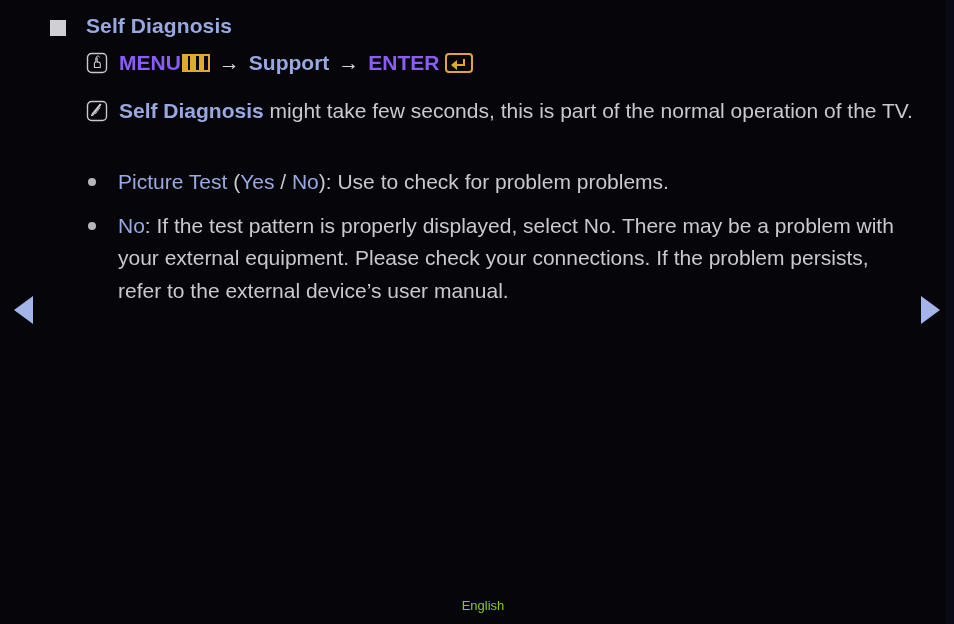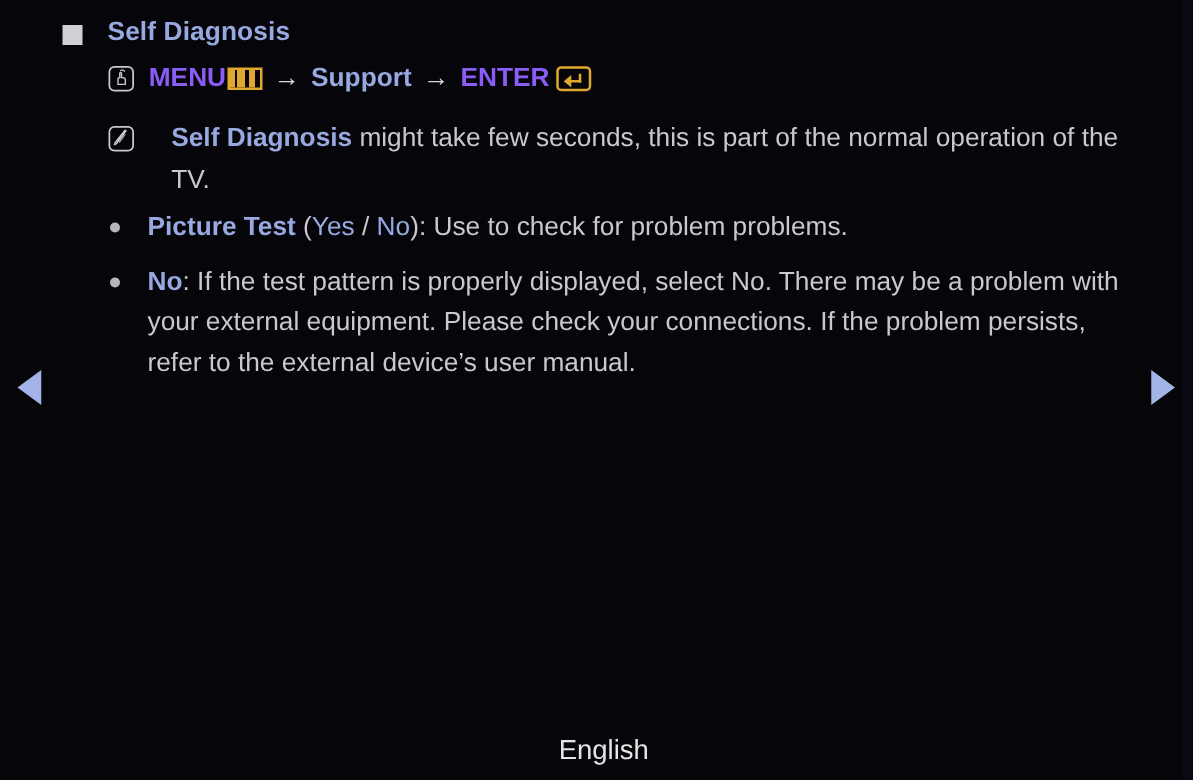--- a/index.html
+++ b/index.html
@@ -96,21 +96,21 @@
     position:absolute; left:4px; top:5px;
     width:0; height:0;
     border-top:5px solid transparent;
     border-bottom:5px solid transparent;
     border-right:6px solid #e0a82e;
   }
 
   
   .note-row{
     position:absolute; left:86px; top:94px; width:830px;
-    display:flex; align-items:flex-start; gap:29px;
+    display:flex; align-items:flex-start; gap:11px;
   }
   .note-body{
     font-size:21px; line-height:33px; color:#c9c9cd;
     width:808px;
   }
   .note-body .b-strong{ color:#97a9e0; font-weight:700; }
 
   
   .list{
     position:absolute; left:86px; top:166px; width:830px;
@@ -121,21 +121,21 @@
   }
   .dot{
     width:8px; height:8px; border-radius:50%;
     background:#b6b6ba; flex:0 0 auto;
     margin:12px 22px 0 2px;
   }
   .li-text{
     font-size:21px; line-height:32.5px; color:#c9c9cd;
     flex:1 1 auto;
   }
-  .li-text .b-strong{ color:#97a9e0; font-weight:700; }
+  .li-text .b-strong{ color:#97a9e0; font-weight:400; }
   .li-text .b-plain{ color:#97a9e0; font-weight:400; }
 
   
   .nav{
     position:absolute; top:296px;
     width:0; height:0; cursor:pointer;
   }
   .nav-left{
     left:14px;
     border-top:14px solid transparent;
@@ -145,21 +145,21 @@
   .nav-right{
     right:14px;
     border-top:14px solid transparent;
     border-bottom:14px solid transparent;
     border-left:19px solid #a2b4e8;
   }
 
   
   .footer{
     position:absolute; left:0; right:0; bottom:11px;
-    text-align:center; font-size:22px; color:#e5e5e5;margin-left:12px;
+    text-align:center; font-size:13px; color:#84cc16;margin-left:12px;
   }
 </style>
 </head>
 <body>
 
 <div class="edge-strip"></div>
 
 <div class="page">
 
   <div class="heading-row">

